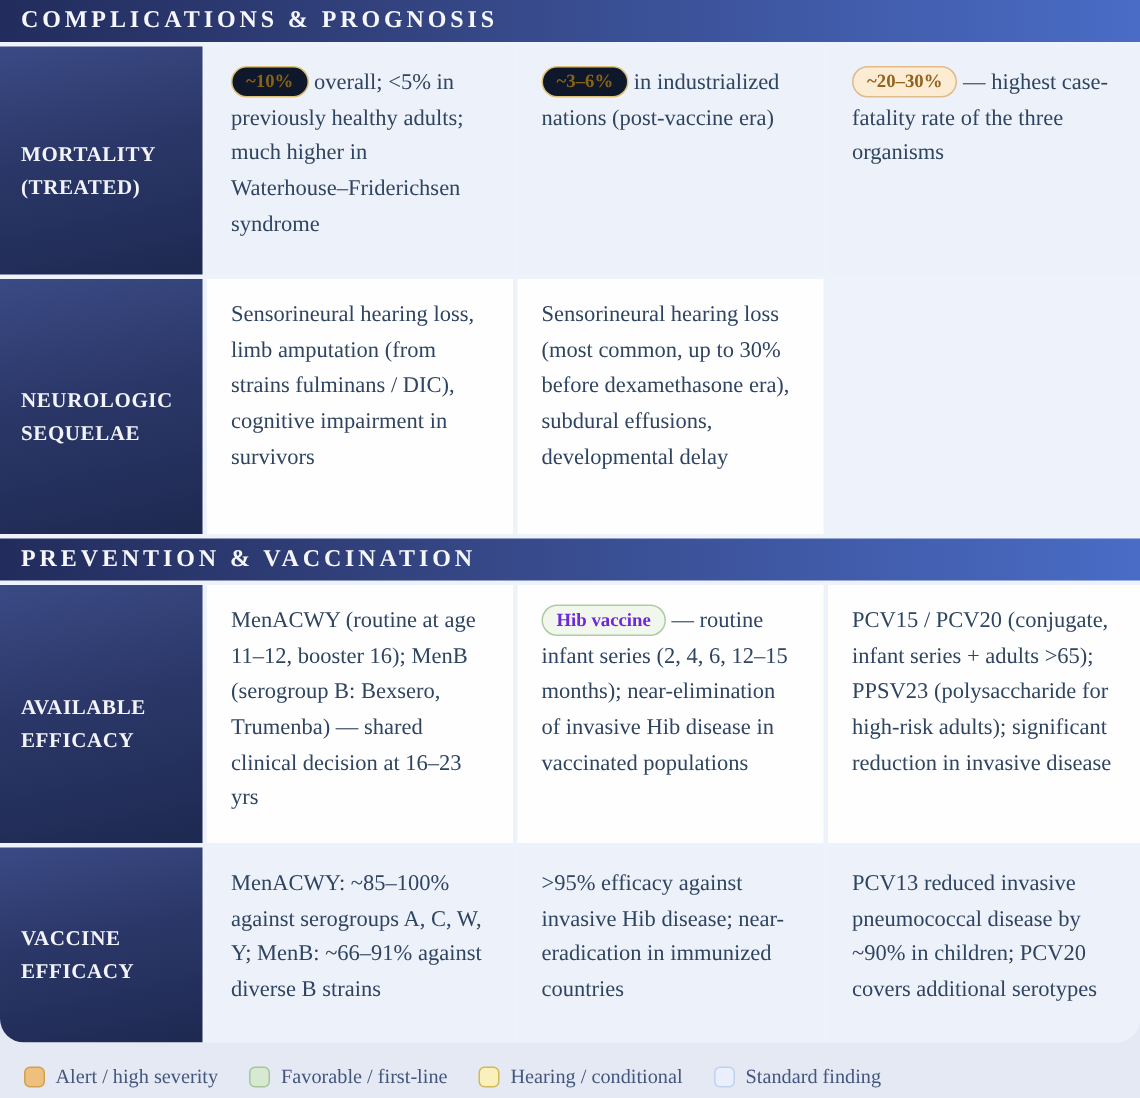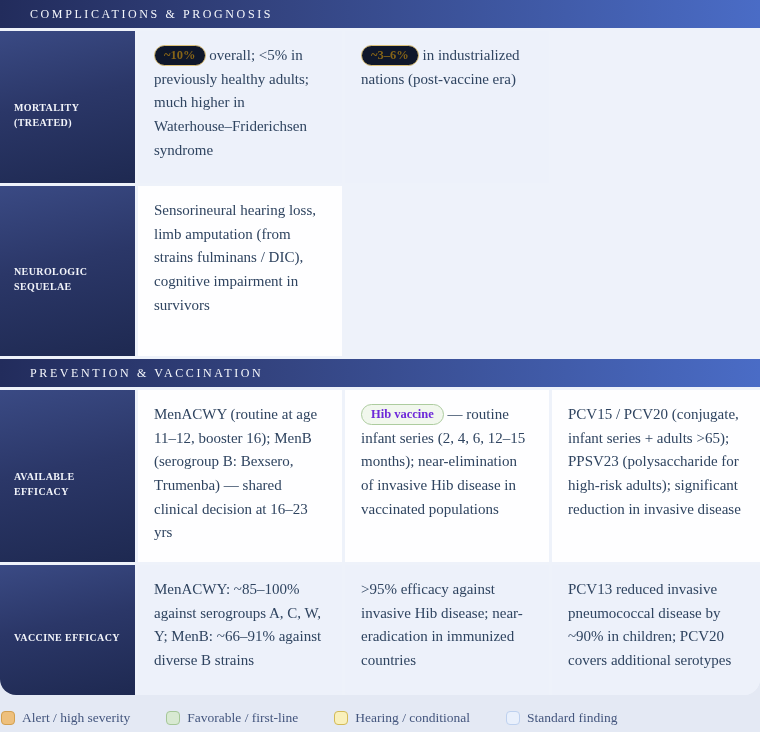--- a/index.html
+++ b/index.html
@@ -18,41 +18,41 @@
     gap: 3px;
     background: #eef2fa;
     border-radius: 0 0 16px 16px;
     overflow: hidden;
   }
   .band {
     height: 28px;
     flex: 0 0 28px;
     display: flex;
     align-items: center;
-    padding-left: 30px;
+    padding-left: 14px;
     background: linear-gradient(90deg, #222c5c 0%, #33437f 35%, #4a6cc6 100%);
     color: #f5f7fc;
-    font-size: 12px;
-    font-weight: normal;
+    font-size: 16px;
+    font-weight: bold;
     letter-spacing: 2.6px;
   }
   .row {
     display: grid;
     grid-template-columns: 135px 204px 204px 1fr;
     column-gap: 3px;
   }
   .row.r0 { min-height: 152px; }
   .row.r1 { min-height: 170px; }
   .row.r2 { min-height: 172px; }
   .row.r3 { min-height: 130px; }
   .label-cell {
     background: linear-gradient(168deg, #3a4a84 0%, #2b3768 45%, #1e2951 100%);
     color: #f2f4fa;
     font-weight: bold;
-    font-size: 10px;
+    font-size: 14px;
     line-height: 1.55;
     letter-spacing: 0.4px;
     display: flex;
     align-items: center;
     padding: 16px 12px 0 14px;
   }
   .cell {
     background: #fefeff;
     color: #2f4460;
     font-size: 15px;
@@ -70,22 +70,22 @@
     white-space: nowrap;
     vertical-align: 1px;
   }
   .badge.caution   { background: #0f172a; border: 1.5px solid #dcc077; color: #866417; }
   .badge.alert     { background: #fcecd3; border: 1.5px solid #debb88; color: #95621d; }
   .badge.favorable { background: #f1f7ed; border: 1.5px solid #adcc9f; color: #6d28d9; }
   .legend {
     margin-top: 15px;
     display: flex;
     align-items: flex-end;
-    gap: 36px;
-    padding-left: 1px;
+    gap: 21px;
+    padding-left: 16px;
     color: #44567e;
     font-size: 13.5px;
   }
   .legend-item { display: inline-flex; align-items: center; }
   .swatch {
     width: 12px;
     height: 12px;
     border-radius: 4px;
     margin-right: 7px;
     flex: 0 0 12px;
@@ -97,24 +97,26 @@
 </style>
 </head>
 <body>
 
 <div class="card" id="card">
     <div class="band">COMPLICATIONS &amp; PROGNOSIS</div>
     <div class="row r0 tinted">
       <div class="label-cell">MORTALITY (TREATED)</div>
       <div class="cell"><span class="badge caution">~10%</span> <span class="cell-text">overall; &lt;5% in previously healthy adults; much higher in Waterhouse–Friderichsen syndrome</span></div>
       <div class="cell"><span class="badge caution">~3–6%</span> <span class="cell-text">in industrialized nations (post-vaccine era)</span></div>
+      <div class="cell"><span class="badge alert">~20–30%</span> <span class="cell-text">— highest case-fatality rate of the three organisms</span></div>
     </div>
     <div class="row r1">
       <div class="label-cell">NEUROLOGIC SEQUELAE</div>
       <div class="cell"><span class="cell-text">Sensorineural hearing loss, limb amputation (from strains fulminans / DIC), cognitive impairment in survivors</span></div>
+      <div class="cell"><span class="cell-text">Sensorineural hearing loss (most common, up to 30% before dexamethasone era), subdural effusions, developmental delay</span></div>
     </div>
     <div class="band">PREVENTION &amp; VACCINATION</div>
     <div class="row r2">
       <div class="label-cell">AVAILABLE EFFICACY</div>
       <div class="cell"><span class="cell-text">MenACWY (routine at age 11–12, booster 16); MenB (serogroup B: Bexsero, Trumenba) — shared clinical decision at 16–23 yrs</span></div>
       <div class="cell"><span class="badge favorable">Hib vaccine</span> <span class="cell-text">— routine infant series (2, 4, 6, 12–15 months); near-elimination of invasive Hib disease in vaccinated populations</span></div>
       <div class="cell"><span class="cell-text">PCV15 / PCV20 (conjugate, infant series + adults &gt;65); PPSV23 (polysaccharide for high-risk adults); significant reduction in invasive disease</span></div>
     </div>
     <div class="row r3 tinted">
       <div class="label-cell">VACCINE EFFICACY</div>

